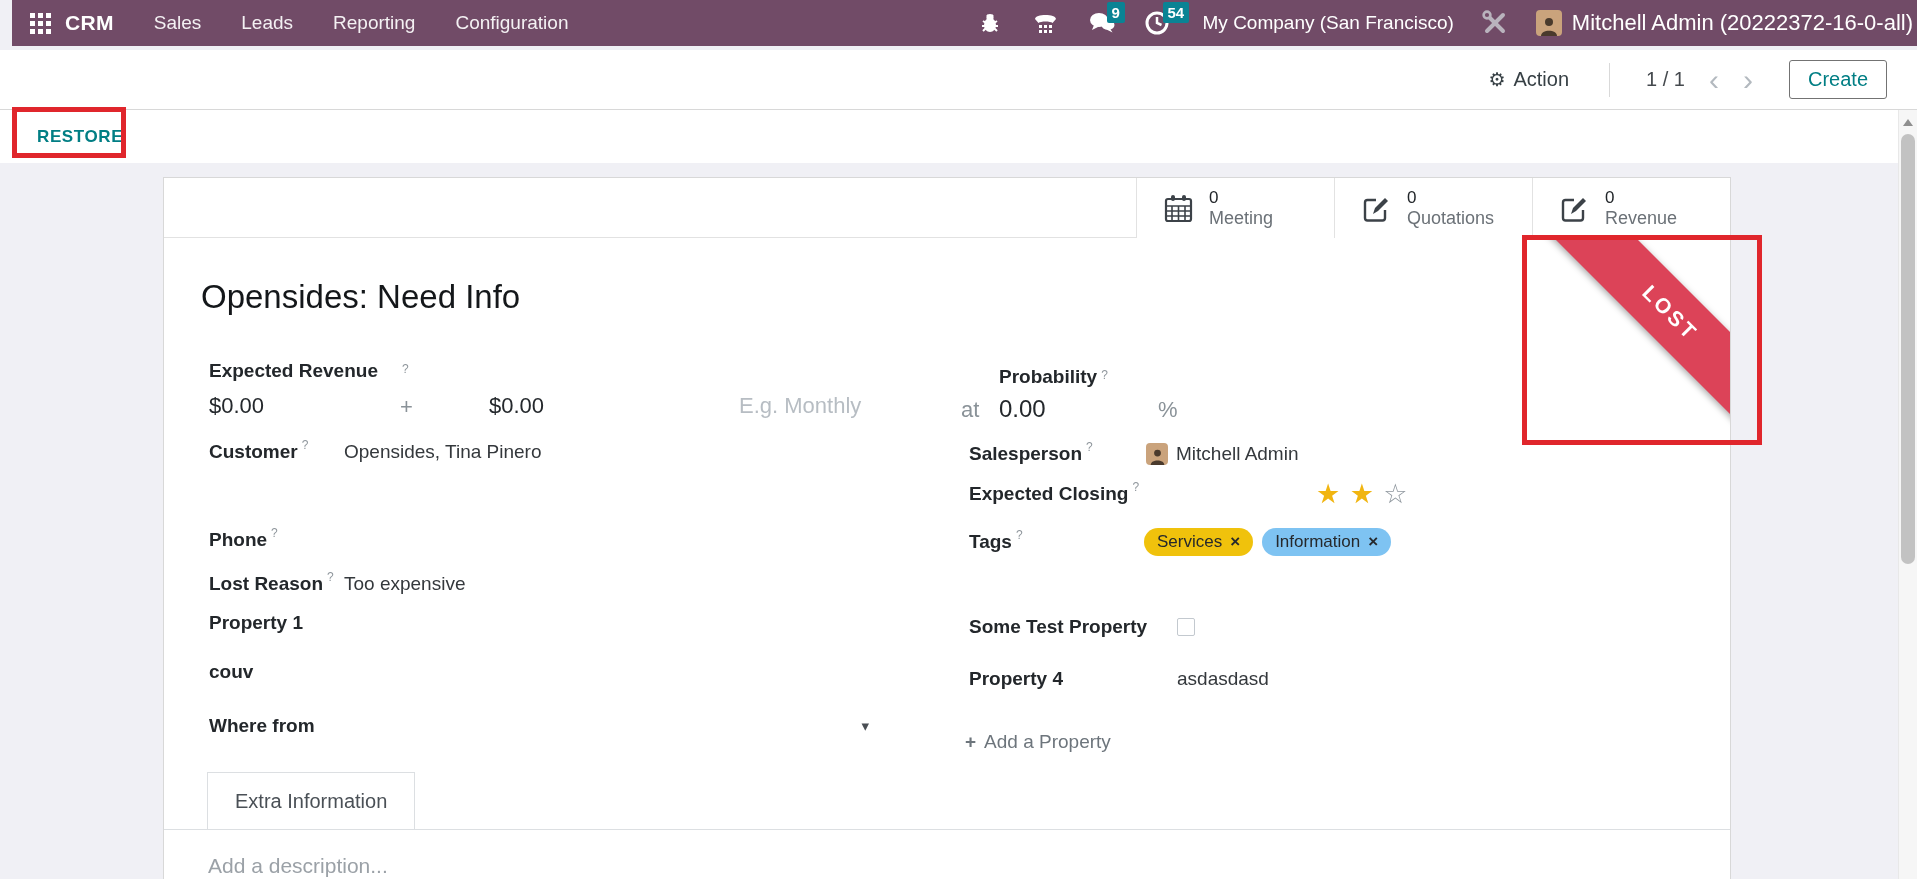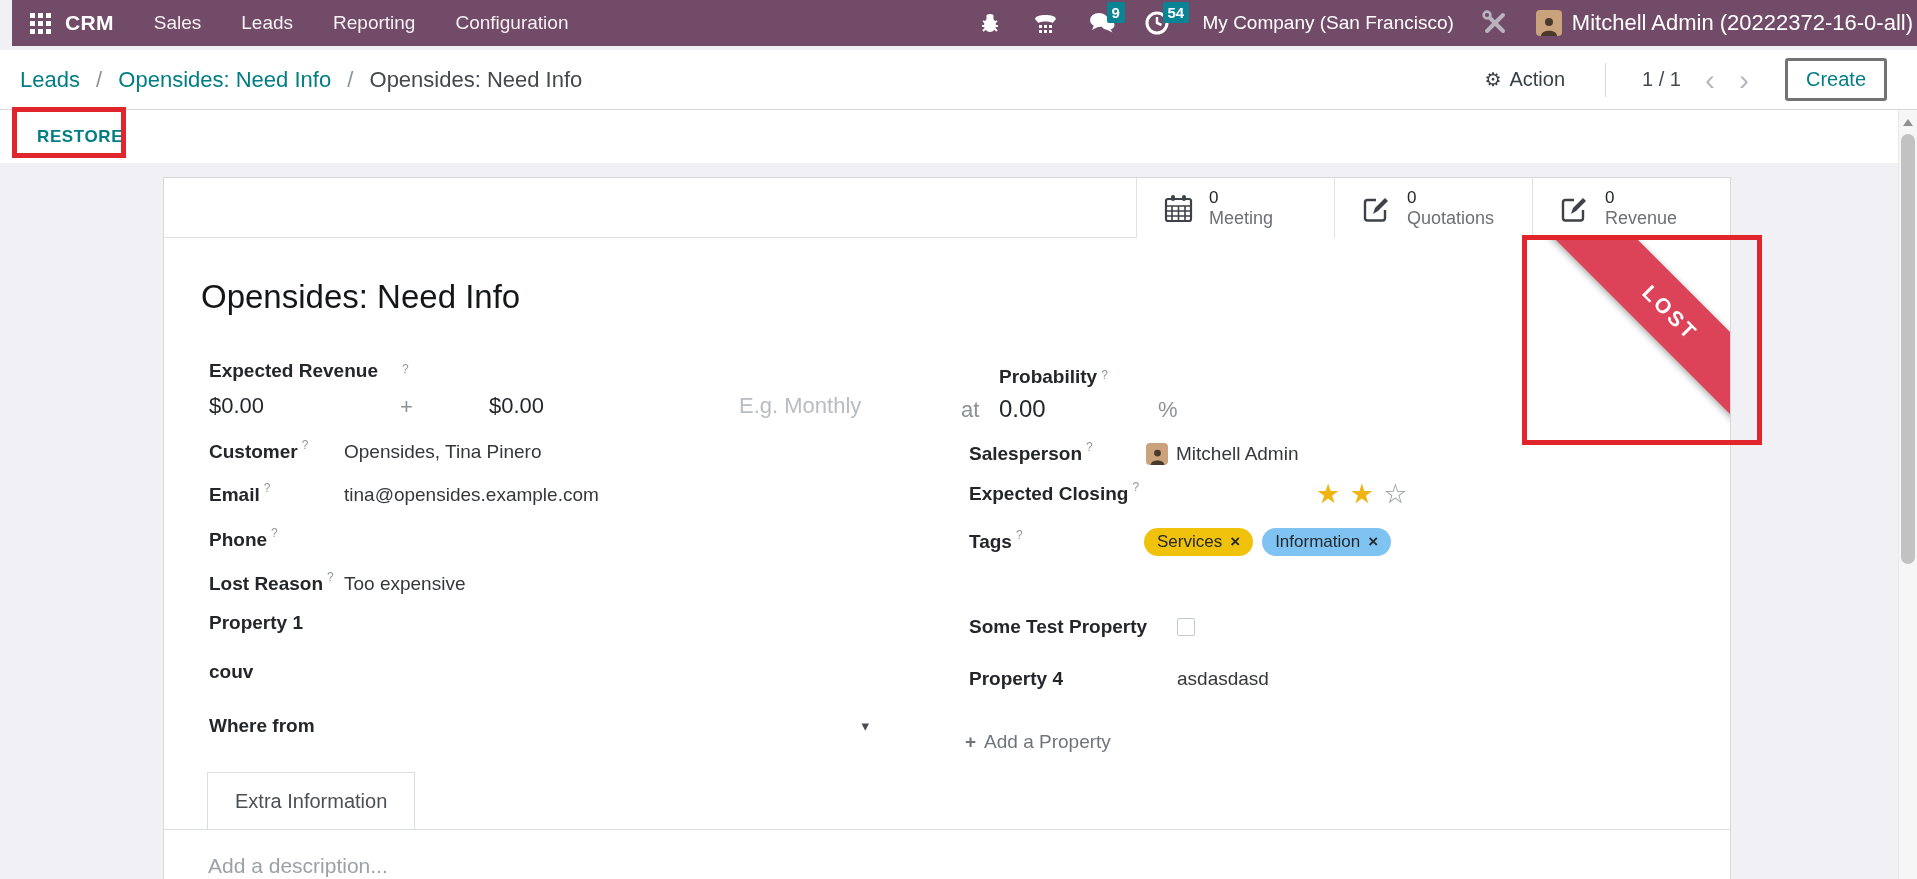--- a/index.html
+++ b/index.html
@@ -28,21 +28,21 @@
             border-bottom:1px solid #d8d8d8; display:flex; align-items:center; padding:0 30px 0 20px; }
   .crumbs { font-size:22px; color:#45494e; white-space:nowrap; }
   .crumbs a { color:#017e84; text-decoration:none; cursor:pointer; }
   .crumbs .sep { color:#8a9198; margin:0 10px; }
   .cp-right { margin-left:auto; display:flex; align-items:center; }
   .action-btn { font-size:20px; color:#374045; display:flex; align-items:center; cursor:pointer; }
   .action-btn .gear { font-size:19px; margin-right:8px; }
   .vdiv { width:1px; height:34px; background:#d9d9d9; margin:0 36px 0 40px; }
   .pager { font-size:20px; color:#45494e; }
   .chev { font-size:30px; color:#b3b9bf; margin-left:24px; cursor:pointer; line-height:20px; }
-  .create-btn { margin-left:36px; background:#fff; border:3px solid #737373; color:#017e84;
+  .create-btn { margin-left:36px; background:#fff; border:1px solid #737373; color:#017e84;
                 font-size:20px; padding:7px 18px; border-radius:3px; cursor:pointer;
                 font-family:"Liberation Sans", sans-serif; }
 
   
   .restore-bar { position:absolute; left:0; top:110px; width:100%; height:53px; background:#fff;
                  display:flex; align-items:center; padding-left:37px; }
   .restore-btn { color:#017e84; font-size:17px; font-weight:bold; letter-spacing:.6px;
                  background:none; border:none; cursor:pointer; font-family:"Liberation Sans", sans-serif; }
 
   
@@ -183,27 +183,20 @@
         <svg width="20" height="20" viewBox="0 0 20 20" fill="#4a3a2c">
           <circle cx="10" cy="6" r="4"></circle>
             <path d="M2 20 C2 13 18 13 18 20 Z"></path>
         </svg>
       </span>
       <span class="user">Mitchell Admin (20222372-16-0-all)</span>
     </div>
   </header>
 
   <div class="cpanel">
-    <div class="crumbs">
-      <a>Leads</a>
-      <span class="sep">/</span>
-      <a>Opensides: Need Info</a>
-      <span class="sep">/</span>
-      <span>Opensides: Need Info</span>
-    </div>
     <div class="cp-right">
       <span class="action-btn">
         <span class="gear">⚙</span>
         <span>Action</span>
       </span>
       <span class="vdiv"></span>
       <span class="pager">1 / 1</span>
       <span class="chev">‹</span>
       <span class="chev">›</span>
       <button class="create-btn">Create</button>
@@ -272,24 +265,20 @@
       <span class="abs money" style="left:45px; top:215px;">$0.00</span>
       <span class="abs muted-big" style="left:236px; top:216px;">+</span>
       <span class="abs money" style="left:325px; top:215px;">$0.00</span>
       <span class="abs placeholder" style="left:575px; top:215px;">E.g. Monthly</span>
     </div>
 
     <div class="row" style="left:45px; top:262px;">
       <span class="flabel" style="width:135px;"><span>Customer</span><sup class="help">?</sup></span>
       <span class="fvalue">Opensides, Tina Pinero</span>
     </div>
-    <div class="row" style="left:45px; top:305px;">
-      <span class="flabel" style="width:135px;"><span>Email</span><sup class="help">?</sup></span>
-      <span class="fvalue">tina@opensides.example.com</span>
-    </div>
     <div class="row" style="left:45px; top:350px;">
       <span class="flabel" style="width:135px;"><span>Phone</span><sup class="help">?</sup></span>
       <span class="fvalue"></span>
     </div>
     <div class="row" style="left:45px; top:394px;">
       <span class="flabel" style="width:135px;"><span>Lost Reason</span><sup class="help">?</sup></span>
       <span class="fvalue">Too expensive</span>
     </div>
     <div class="row" style="left:45px; top:434px;">
       <span class="flabel">Property 1</span>

